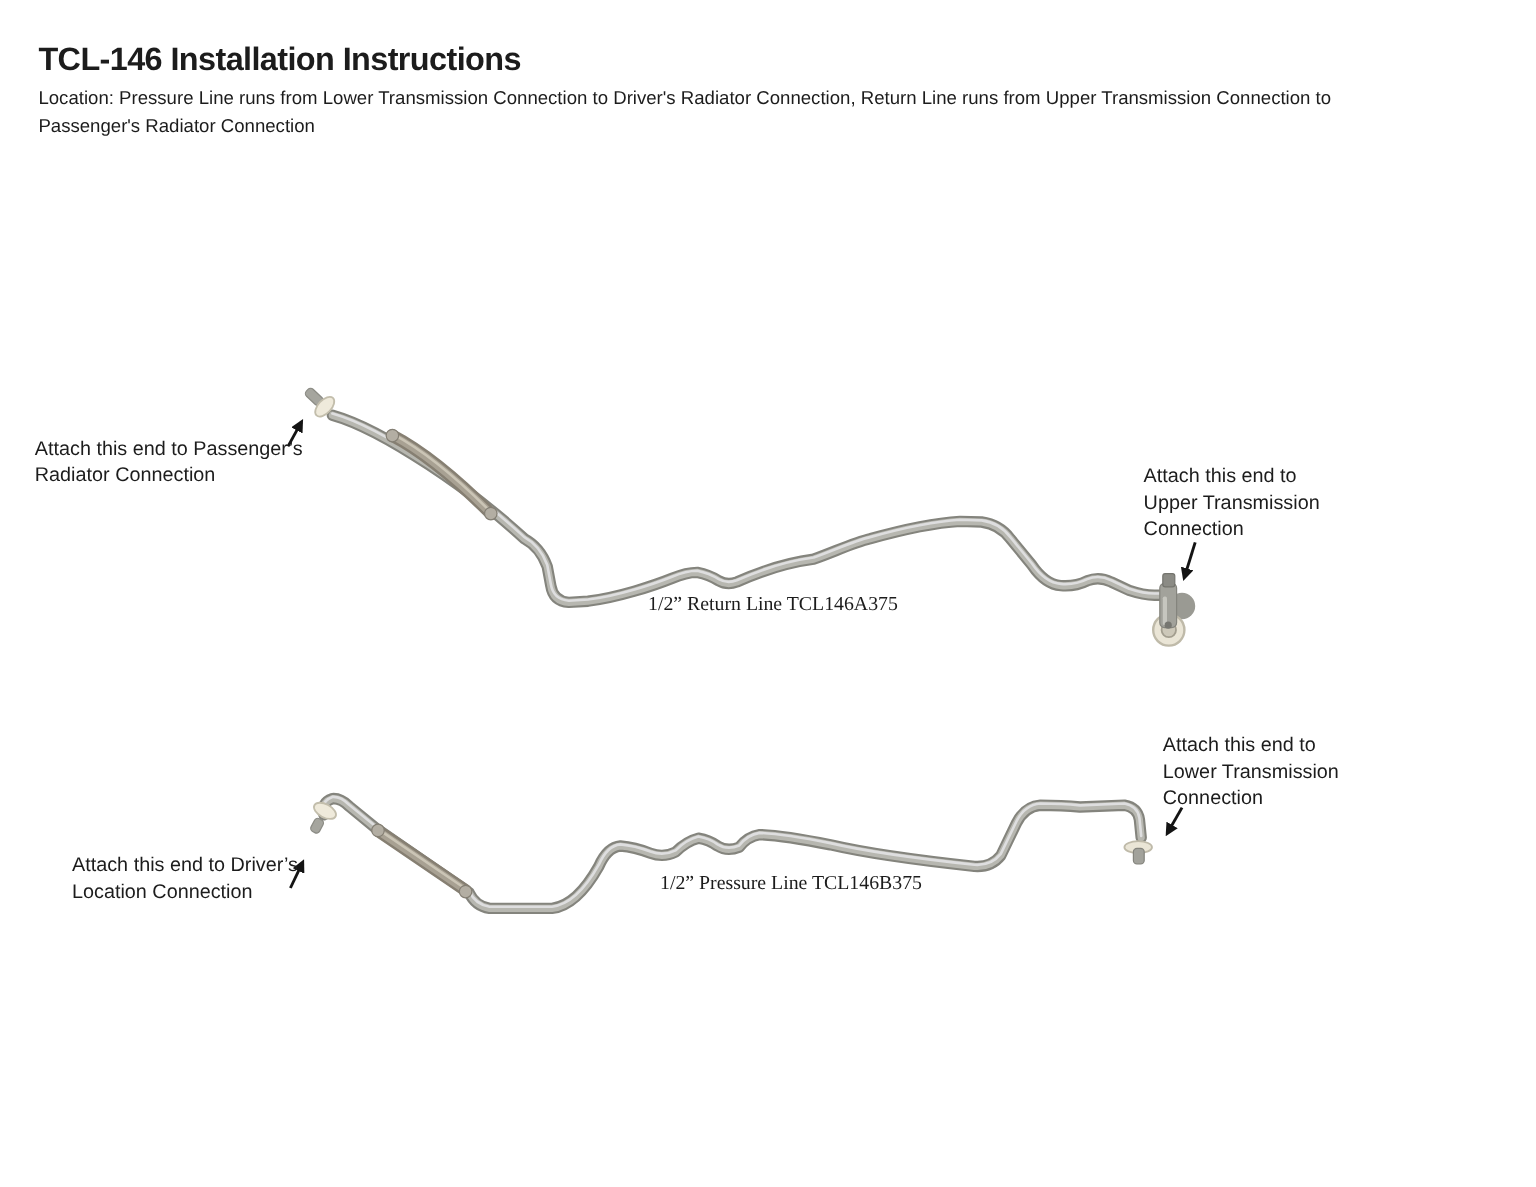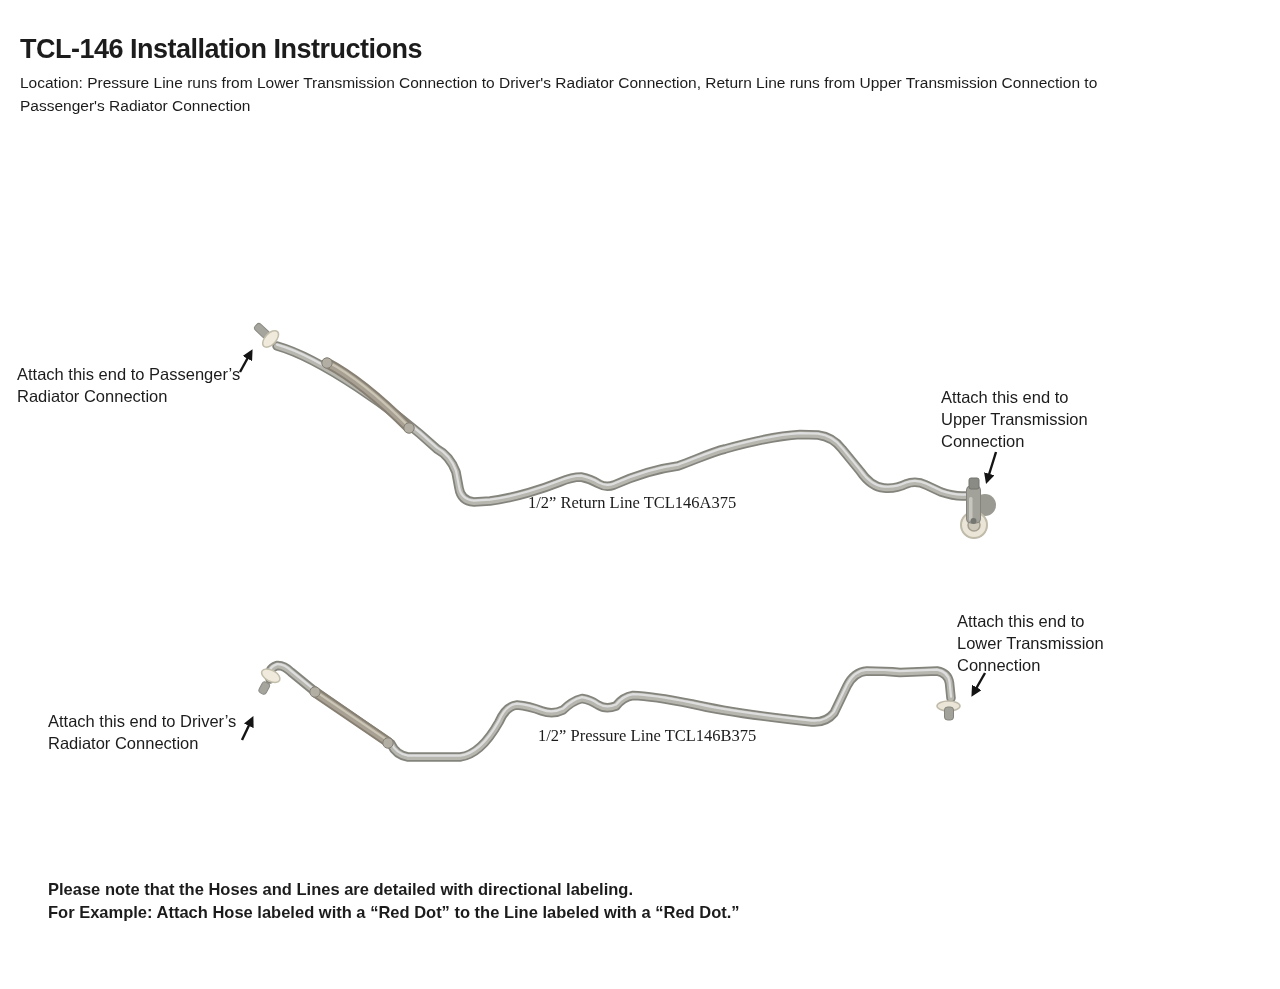--- a/index.html
+++ b/index.html
@@ -1,20 +1,20 @@
 <!DOCTYPE html>
 <html><head>
 <meta charset="utf-8">
 <style>
   html,body { margin:0; padding:0; background:#ffffff; }
   .page {
     position:relative; width:1280px; height:989px; background:#ffffff;
     font-family:"Liberation Sans", sans-serif; color:#1c1c1c; overflow:hidden;
   }
-  .abs { position:absolute; }
+  .abs { position:absolute;margin-left:12px; }
   .title { font-size:27px; font-weight:bold; letter-spacing:-0.5px; white-space:nowrap; }
   .hdr { font-size:15.5px; font-weight:normal; line-height:23px; white-space:pre-line; }
   .callout { font-size:16.5px; line-height:22px; white-space:pre-line; }
   .linelabel { font-size:16.5px; white-space:nowrap;font-family:Liberation Serif, serif; }
   .footer { font-size:16.5px; font-weight:bold; line-height:23px; white-space:pre-line; }
   svg.diagram { position:absolute; left:0; top:0; }
   
   .t-outer { fill:none; stroke:#84847d; stroke-width:9.5; stroke-linecap:round; stroke-linejoin:round; }
   .t-mid   { fill:none; stroke:#b7b7b0; stroke-width:6;   stroke-linecap:round; stroke-linejoin:round; }
   .t-hi    { fill:none; stroke:#dededf; stroke-width:2.2; stroke-linecap:round; stroke-linejoin:round; transform:translateY(-1.4px); }
@@ -101,22 +101,20 @@
   </svg>
 
   <div class="abs callout" style="left:17px; top:363px">Attach this end to Passenger’s
 Radiator Connection</div>
   <div class="abs callout" style="left:941px; top:386px">Attach this end to
 Upper Transmission
 Connection</div>
   <div class="abs linelabel" style="left:528px; top:493px">1/2” Return Line TCL146A375</div>
 
   <div class="abs callout" style="left:48px; top:710px">Attach this end to Driver’s
-Radiator Connection</div>
+Location Connection</div>
   <div class="abs callout" style="left:957px; top:610px">Attach this end to
 Lower Transmission
 Connection</div>
   <div class="abs linelabel" style="left:538px; top:726px">1/2” Pressure Line TCL146B375</div>
 
-  <div class="abs footer" style="left:48px; top:878px; width:820px">Please note that the Hoses and Lines are detailed with directional labeling.
-For Example: Attach Hose labeled with a “Red Dot” to the Line labeled with a “Red Dot.”</div>
 
 </div>
 
 </body></html>

